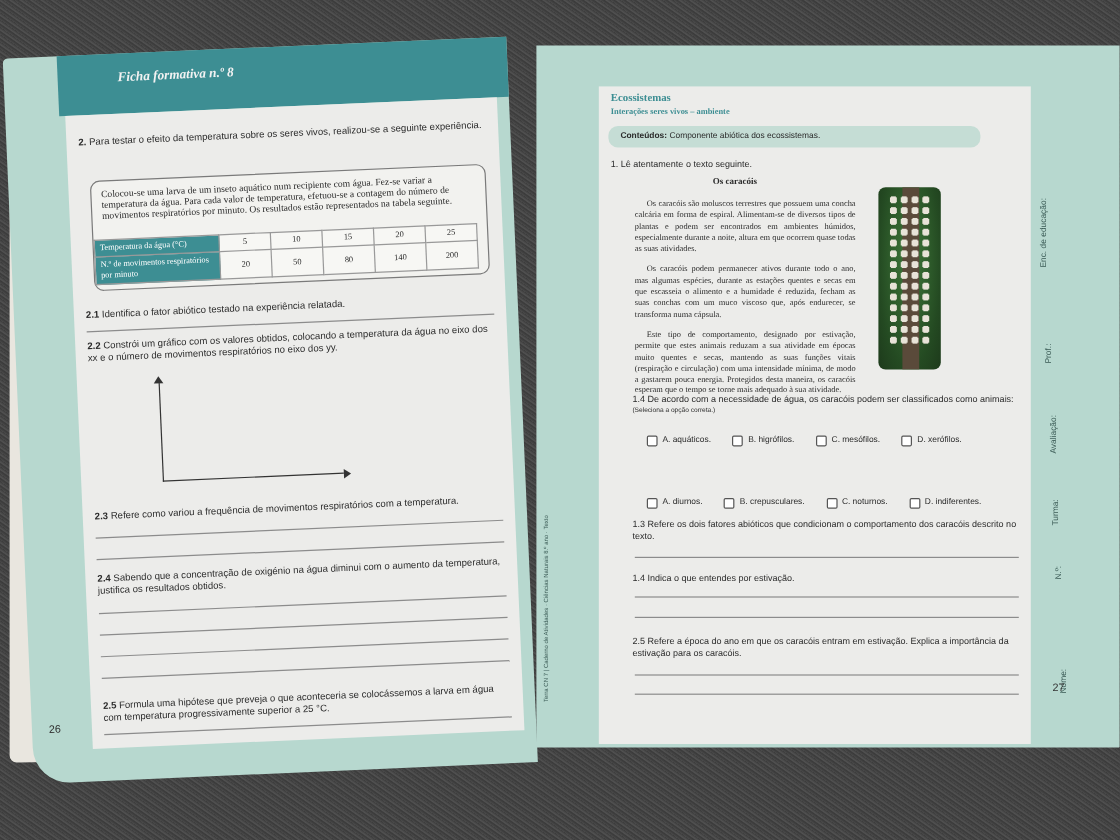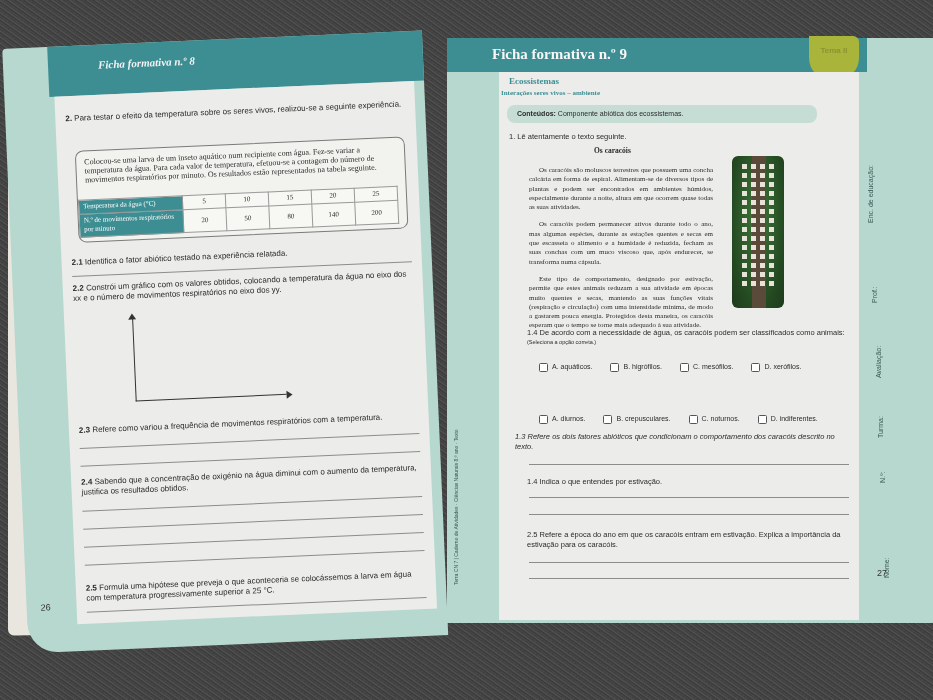--- a/index.html
+++ b/index.html
@@ -62,21 +62,21 @@
     position:absolute; left:45px; top:8px; color:#f6f6f6; font-family:"Liberation Serif", serif; font-weight:bold; font-size:15px;
   }
   .tema {
     position:absolute; left:362px; top:-2px; width:50px; height:44px; background:#a9b43a; border-radius:0 6px 22px 22px;
     color:#8a9532; font-size:8px; text-align:center; line-height:30px; font-weight:bold;
   }
   .right-body {
     position:absolute; left:52px; top:34px; width:360px; height:548px; background:#ececea; font-size:7.5px; line-height:10px;
   }
   .sub1 { position:absolute; left:10px; top:4px; font-family:"Liberation Serif", serif; font-weight:bold; font-size:9px; color:#3d8e93; }
-  .sub2 { position:absolute; left:2px; top:16px; font-family:"Liberation Serif", serif; font-weight:bold; font-size:7px; color:#3d8e93; }
+  .sub2 { position:absolute; left:10px; top:16px; font-family:"Liberation Serif", serif; font-weight:bold; font-size:7px; color:#3d8e93; }
   .conteudos { position:absolute; left:8px; top:33px; width:310px; height:18px; background:#c5ddd5; border-radius:8px; padding:4px 10px; box-sizing:border-box; font-size:7px; }
   .conteudos b { font-weight:bold; }
   .story { position:absolute; left:22px; top:113px; width:200px; font-family:"Liberation Serif", serif; font-size:7px; line-height:9.3px; text-align:justify; }
   .story p { margin:8px; text-indent:10px; }
   .story-title { position:absolute; left:95px; top:101px; font-family:"Liberation Serif", serif; font-weight:bold; font-size:7.5px; }
   .snail-photo { position:absolute; left:233px; top:121px; width:52px; height:152px; border-radius:6px;
     background: radial-gradient(ellipse at 50% 40%, #3f7a3a, #244a22 70%, #1d3a1b); overflow:hidden; }
   .snail-photo .stem { position:absolute; left:20px; top:0; width:14px; height:152px; background:#5a4a3a; }
   .snail-photo .snails { position:absolute; left:8px; top:6px; width:36px; height:125px;
     background: repeating-radial-gradient(circle at 50% 50%, #e8e3d8 0 3px, transparent 3px 6px);
@@ -152,24 +152,20 @@
     <div class="q" style="top:488px;">
       <span class="num">2.5</span>
       <span>Formula uma hipótese que preveja o que aconteceria se colocássemos a larva em água com temperatura progressivamente superior a 25 °C.</span>
     </div>
     <div class="answer-line" style="top:516px;"></div>
   </div>
   <span class="pgnum" style="left:14px; top:555px;">26</span>
 </div>
 
 <div class="right-page">
-  <div class="right-header">
-    <span class="title">Ficha formativa n.º 9</span>
-    <div class="tema">Tema II</div>
-  </div>
   <div class="right-body">
     <div class="sub1">Ecossistemas</div>
     <div class="sub2">Interações seres vivos – ambiente</div>
     <div class="conteudos">
       <b>Conteúdos:</b>
       <span>Componente abiótica dos ecossistemas.</span>
     </div>
     <div class="q" style="top:60px; left:10px;">
       <span>1.</span>
       <span>Lê atentamente o texto seguinte.</span>
@@ -221,21 +217,21 @@
       <div class="opt">
           <span class="cb"></span>
           <span>C. noturnos.</span>
         </div>
       <div class="opt">
           <span class="cb"></span>
           <span>D. indiferentes.</span>
         </div>
     </div>
 
-    <div class="q" style="top:360px; left:16px;font-style:italic;">
+    <div class="q" style="top:360px; left:28px;">
       <span>1.3</span>
       <span>Refere os dois fatores abióticos que condicionam o comportamento dos caracóis descrito no texto.</span>
     </div>
     <div class="answer-line" style="top:392px; left:30px;"></div>
     <div class="q" style="top:405px; left:28px;">
       <span>1.4</span>
       <span>Indica o que entendes por estivação.</span>
     </div>
     <div class="answer-line" style="top:425px; left:30px;"></div>
     <div class="answer-line" style="top:442px; left:30px;"></div>

